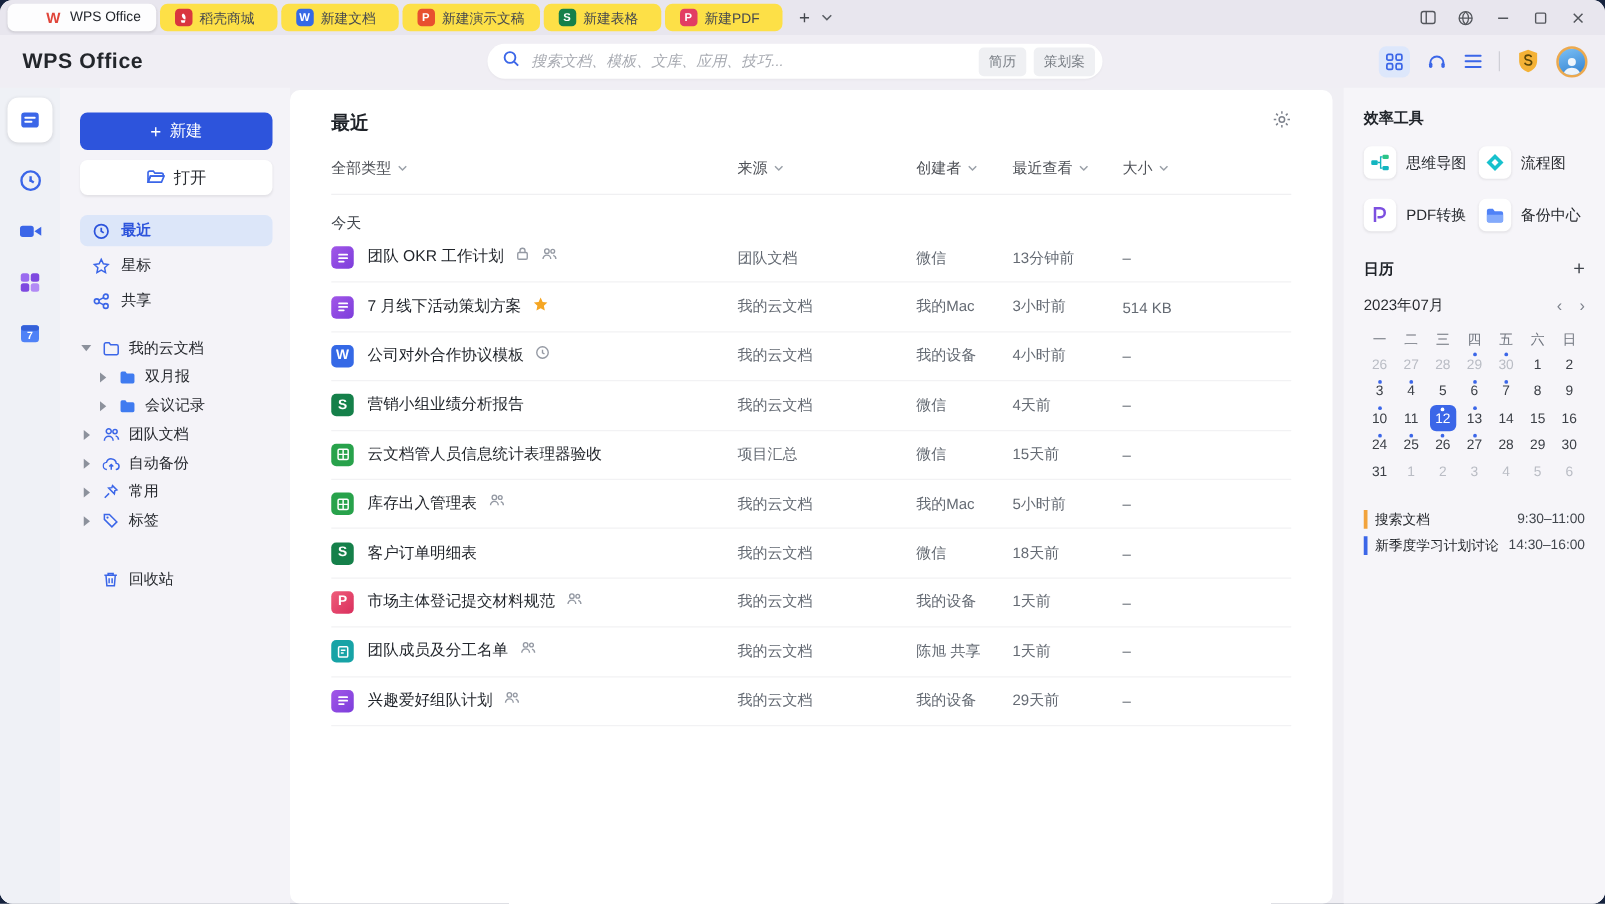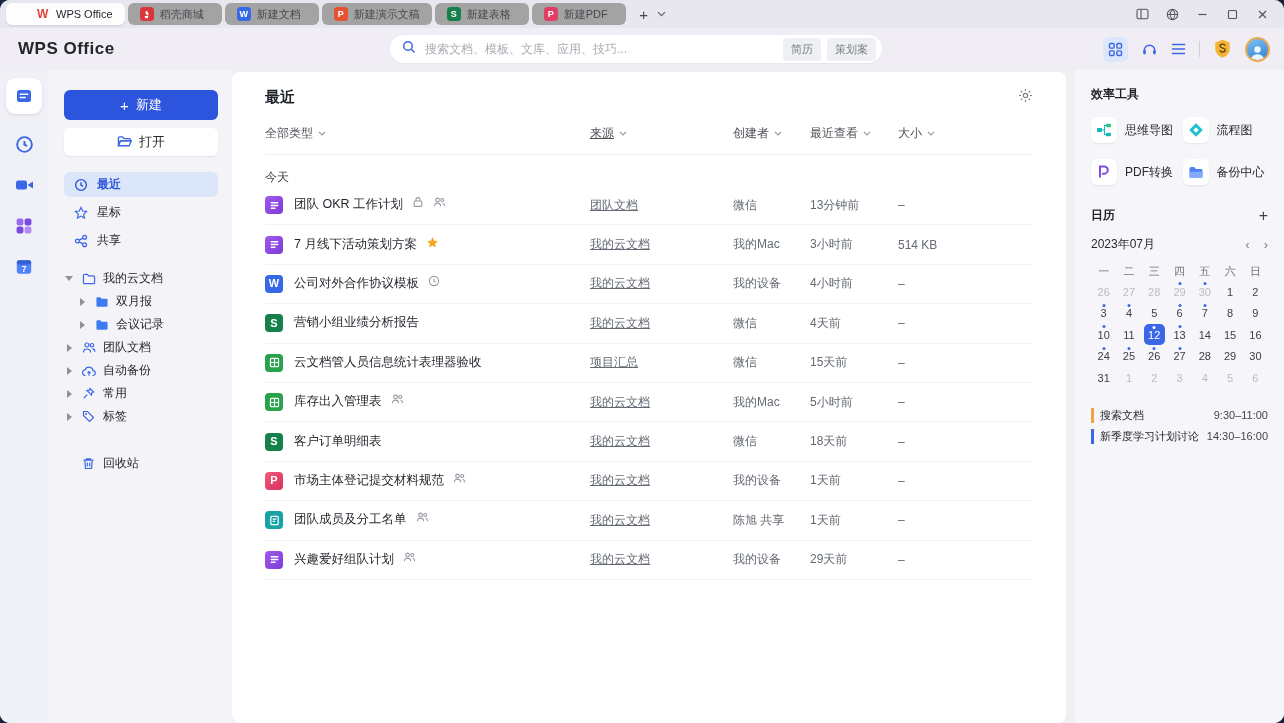--- a/index.html
+++ b/index.html
@@ -3,38 +3,38 @@
 <meta charset="utf-8">
 <style>
   html,body{margin:0;padding:0;}
   body{width:1284px;height:723px;background:#16233e;position:relative;overflow:hidden;
        font-family:"Liberation Sans","DejaVu Sans",sans-serif;-webkit-font-smoothing:antialiased;}
   .window{position:absolute;inset:0;border-radius:10px;overflow:hidden;background:#f0eff4;
           display:flex;flex-direction:column;}
   
   .tabbar{height:28px;background:#e8e6ee;display:flex;align-items:center;padding:0 10px 0 6px;flex:none;}
   .tab{height:22px;display:flex;align-items:center;gap:6px;padding:0 12px;border-radius:6px;
-       margin-right:3px;background:#a3a3a3;font-size:11px;color:#45484e;cursor:default;min-width:70px;}
+       margin-right:3px;background:#fde047;font-size:11px;color:#45484e;cursor:default;min-width:70px;}
   .tab.active{background:#fdfdfe;color:#1f2329;box-shadow:0 1px 2px rgba(0,0,0,.10);}
   .tab-ico{width:14px;height:14px;border-radius:3.5px;display:flex;align-items:center;justify-content:center;
            color:#fff;font-size:9px;font-weight:bold;flex:none;line-height:1;}
   .tab-ico.logo{background:none;color:#e0453a;font-size:12px;font-weight:900;}
   .tab-plus{width:22px;height:22px;display:flex;align-items:center;justify-content:center;
             font-size:15px;color:#45484e;border-radius:5px;margin-left:4px;}
   .tab-chevron{display:flex;align-items:center;margin-left:2px;}
   .tab-spacer{flex:1;}
   .winctl{display:flex;align-items:center;gap:6px;}
   .winctl .wbtn{width:24px;height:22px;display:flex;align-items:center;justify-content:center;border-radius:4px;}
   
   .header{height:42px;background:#f0eef4;position:relative;display:flex;align-items:center;flex:none;}
   .logo{font-size:17px;font-weight:700;color:#23262b;letter-spacing:.5px;margin-left:18px;}
   .search{position:absolute;left:390px;top:7px;width:492px;height:28px;background:#fff;border-radius:14px;
           display:flex;align-items:center;padding:0 6px 0 12px;box-sizing:border-box;box-shadow:0 1px 2px rgba(0,0,0,.04);}
   .search input{border:none;outline:none;flex:1;font-size:12px;color:#333;background:transparent;margin-left:7px;
-                font-family:"Liberation Sans","DejaVu Sans",sans-serif;}
+                font-family:"Liberation Sans","DejaVu Sans",sans-serif;font-style:italic;}
   .search input::placeholder{color:#a8abb2;}
   .tagpill{background:#eff0f3;border-radius:4px;font-size:11px;color:#7a7f86;padding:4px 8px;margin-left:6px;flex:none;}
   .header-right{position:absolute;right:14px;top:0;height:42px;display:flex;align-items:center;gap:13px;}
   .hbtn{display:flex;align-items:center;justify-content:center;}
   .apps-btn{width:25px;height:25px;border-radius:6px;background:#dde7fb;}
   .hdivider{width:1px;height:16px;background:#cfcfd6;}
   .avatar{width:25px;height:25px;border-radius:50%;border:2px solid #eca94e;background:linear-gradient(160deg,#7cc0f5,#2f80d0);
           display:flex;align-items:flex-end;justify-content:center;overflow:hidden;box-sizing:border-box;}
   
   .content{flex:1;display:flex;min-height:0;background:#f0eff4;}
@@ -64,21 +64,21 @@
   .trash-row{margin-top:24px;}
   .tree-ic{display:flex;align-items:center;justify-content:center;width:15px;flex:none;}
   
   .main-card{flex:1;background:#fff;border-radius:8px;margin:2px 9px 0 0;padding:0 33px;box-sizing:border-box;min-width:0;}
   .card-head{display:flex;align-items:center;justify-content:space-between;padding-top:16px;}
   .card-title{font-size:15px;font-weight:700;color:#1f2329;}
   .filter-row{display:flex;align-items:center;margin-top:18px;padding-bottom:12px;font-size:12px;color:#4e5157;
               border-bottom:1px solid #f0f0f2;}
   .fl{display:flex;align-items:center;gap:5px;}
   .col-name{flex:1;min-width:0;display:flex;align-items:flex-start;}
-  .col-source{width:143px;flex:none;text-decoration:underline;}
+  .col-source{width:143px;flex:none;}
   .col-creator{width:77px;flex:none;}
   .col-viewed{width:88px;flex:none;}
   .col-size{width:135px;flex:none;}
   .group-label{margin-top:14px;font-size:12px;color:#41464d;}
   .file-row{display:flex;align-items:center;height:38.4px;border-bottom:1px solid #f2f2f4;font-size:12px;color:#646a73;}
   .ficon{width:18px;height:18px;border-radius:4px;margin-right:11px;display:flex;align-items:center;justify-content:center;
          color:#fff;font-size:11px;font-weight:700;flex:none;line-height:1;}
   .ficon.otl{background:linear-gradient(135deg,#a257e8,#7c3ddb);}
   .ficon.word{background:#3569e6;}
   .ficon.sheet{background:#15804a;}

